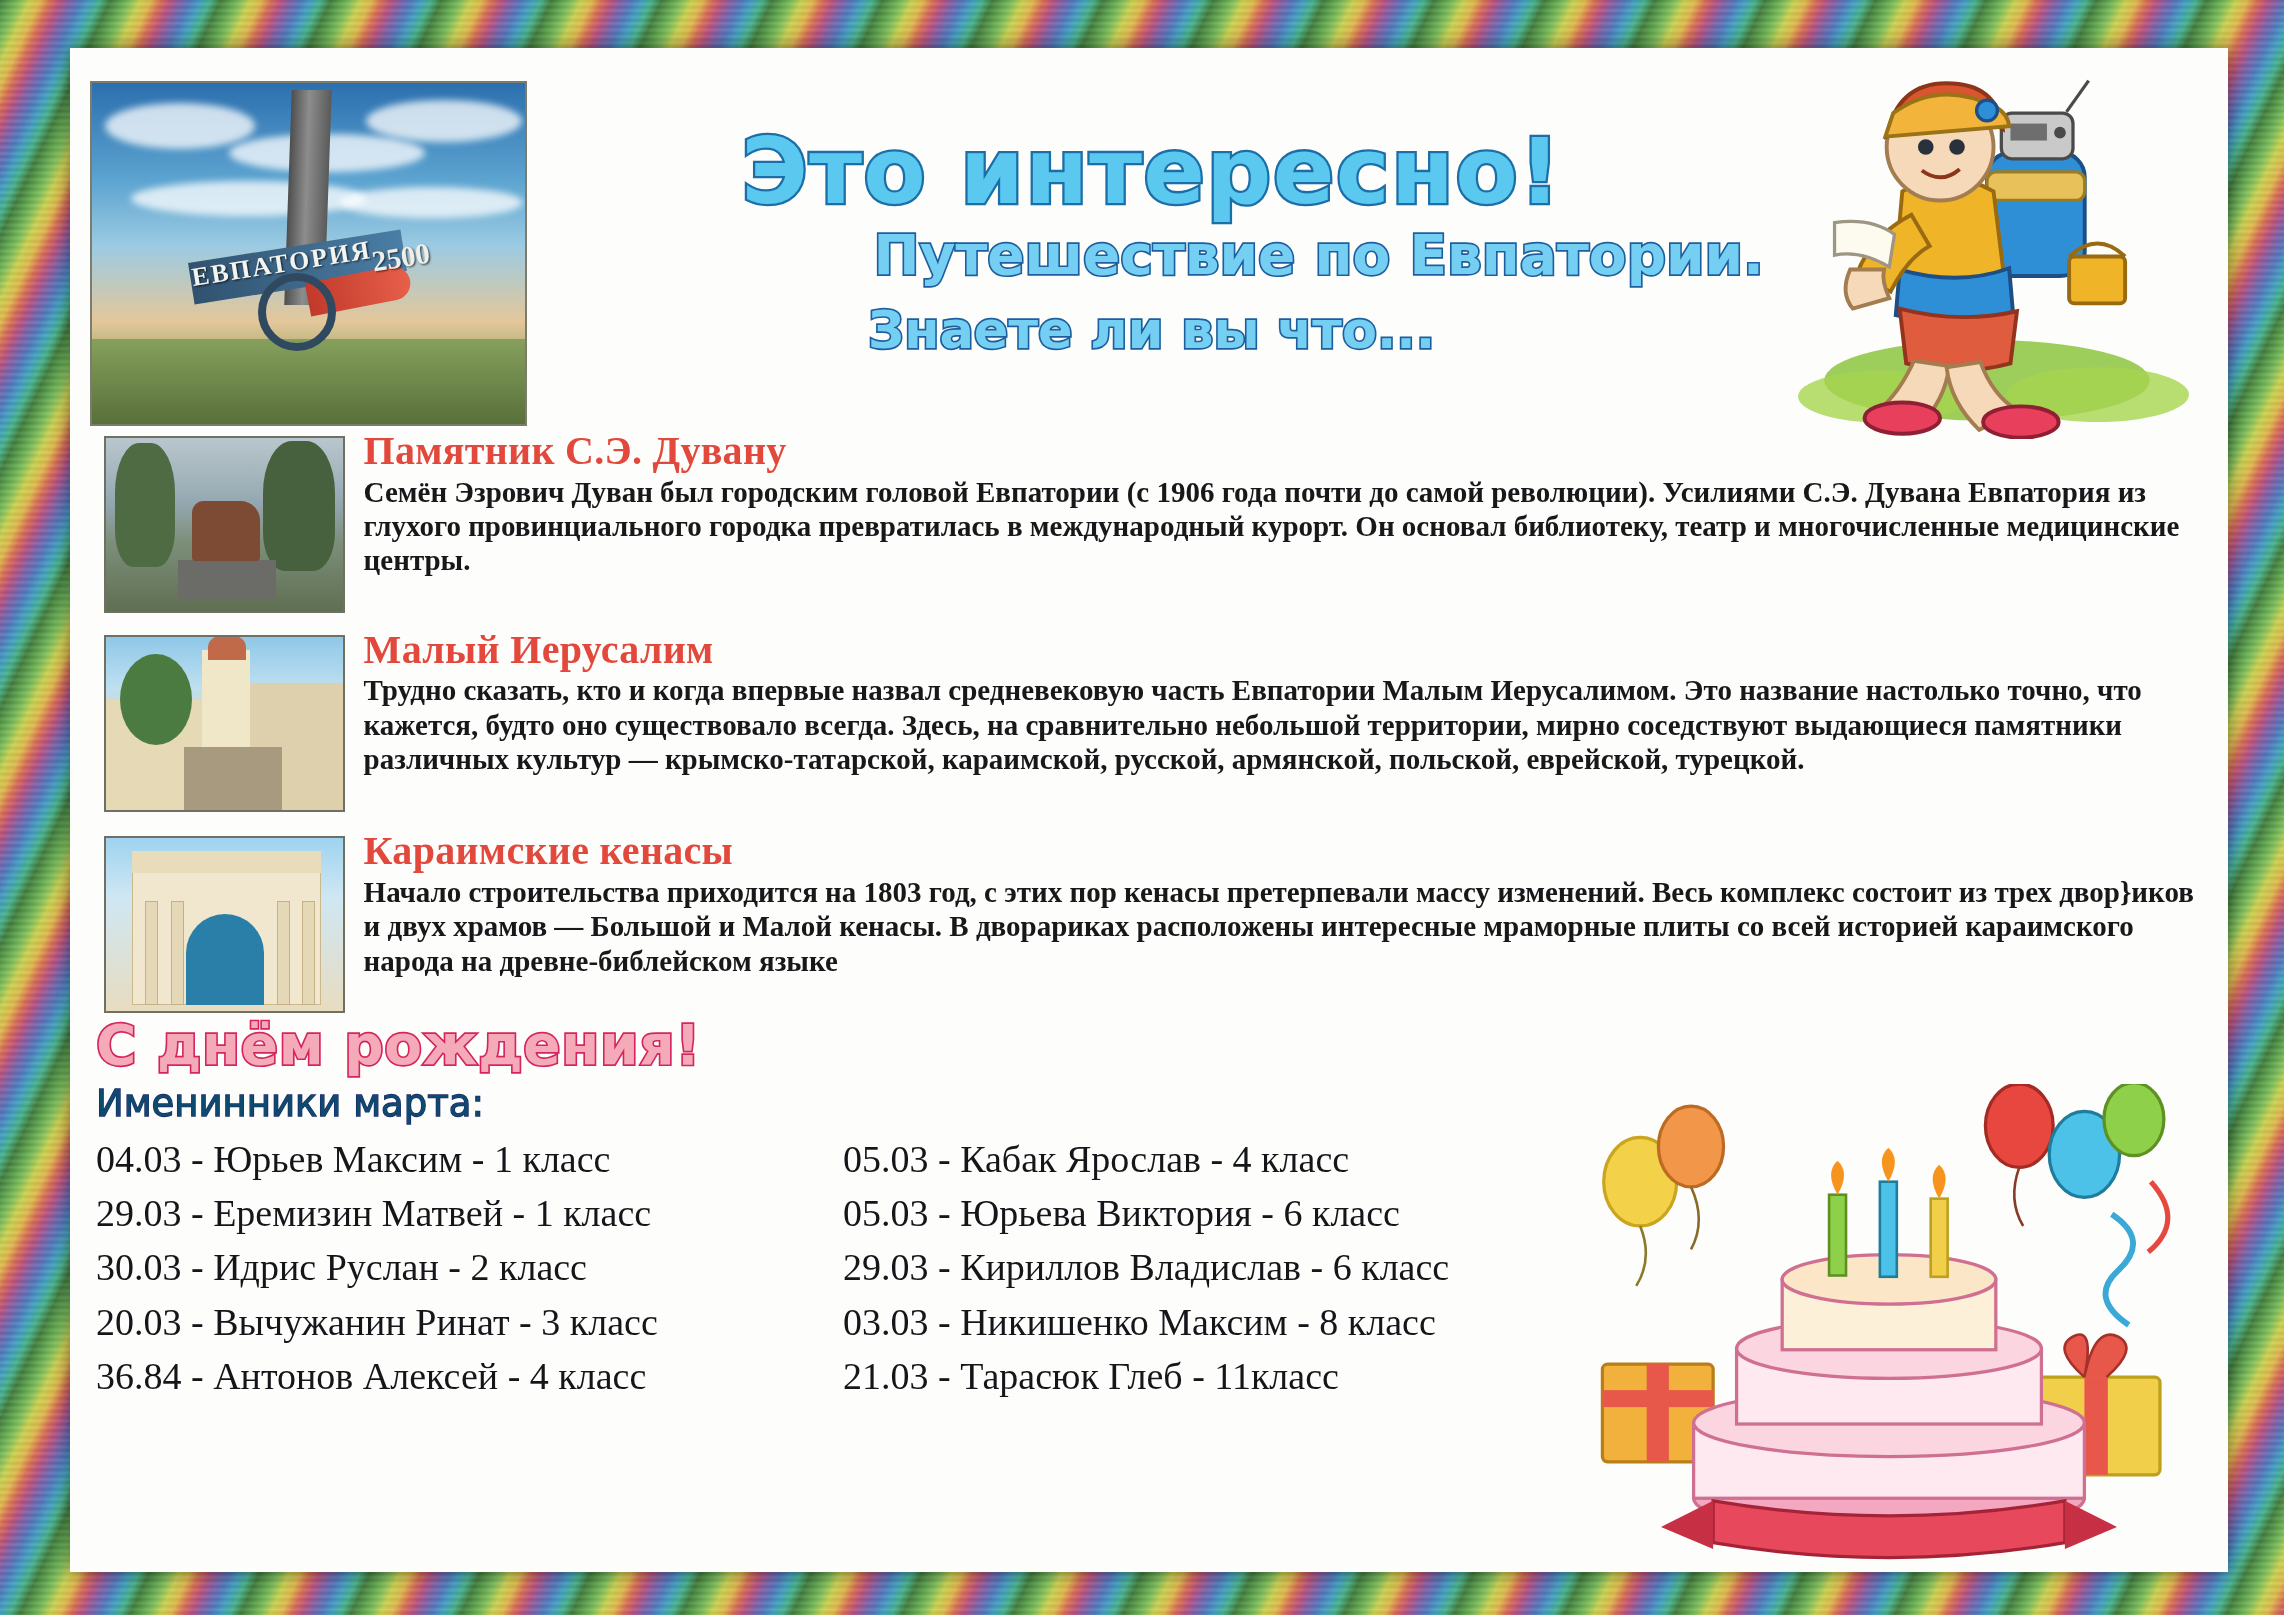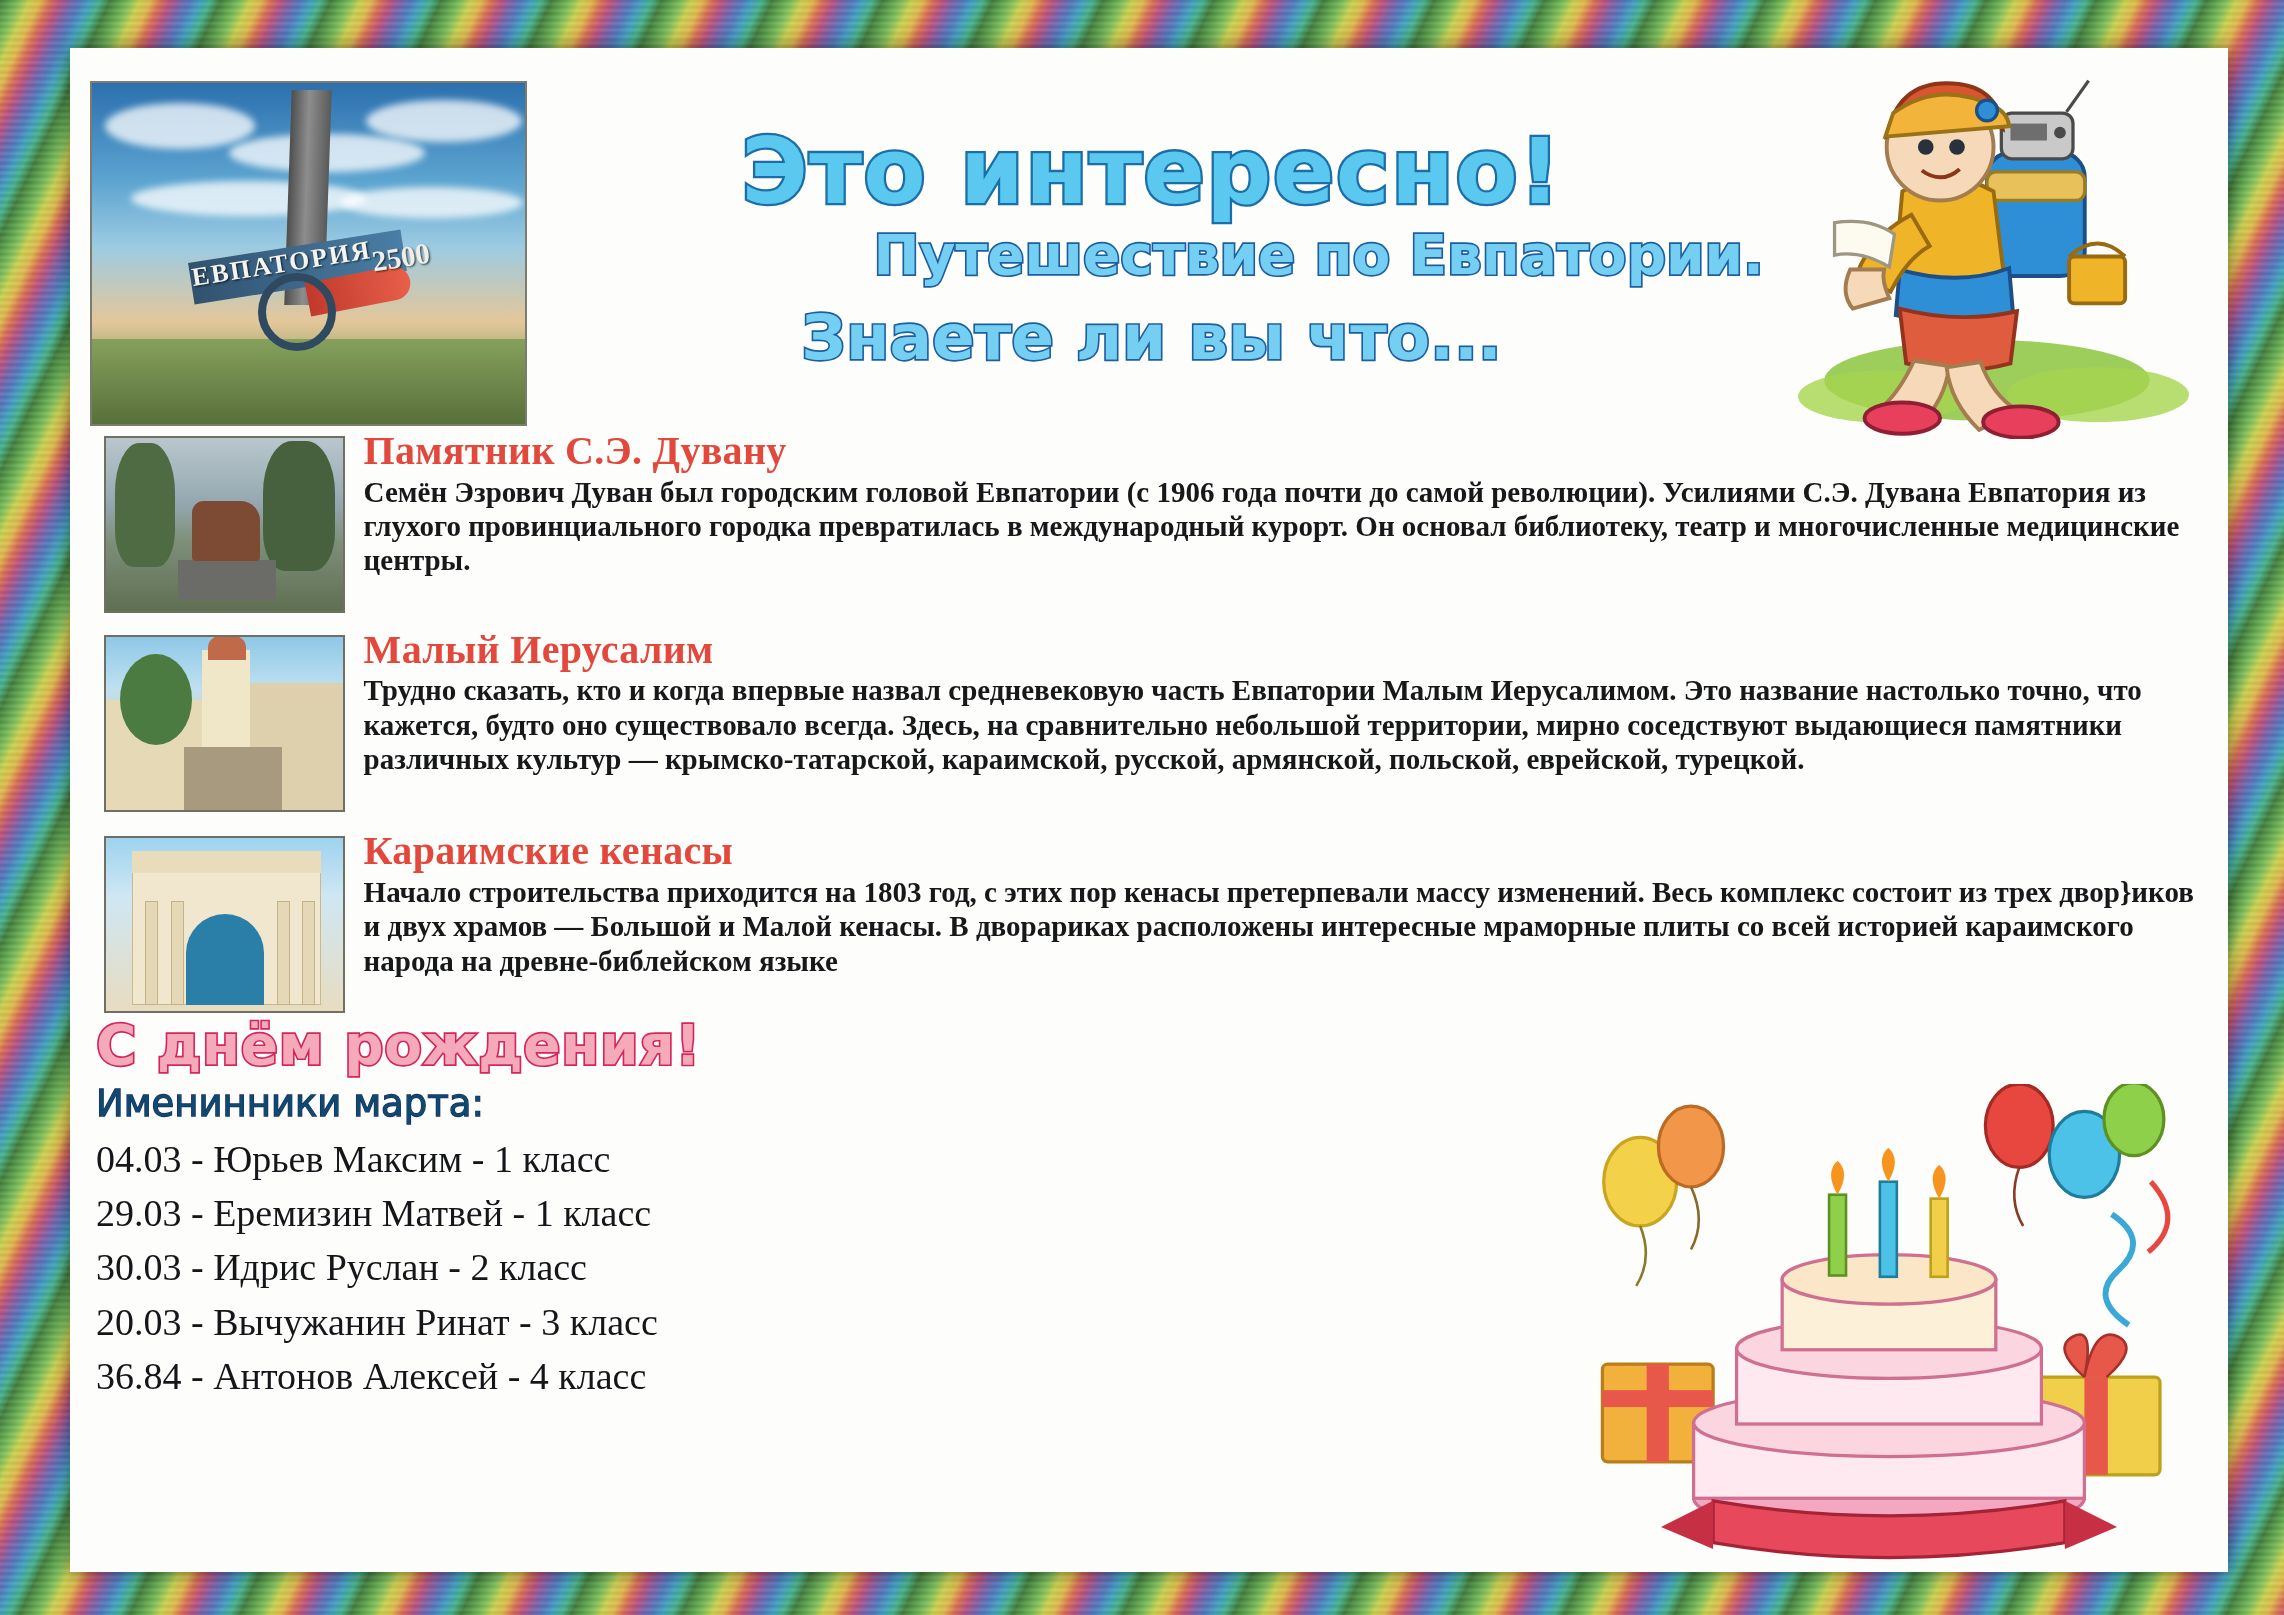--- a/index.html
+++ b/index.html
@@ -117,21 +117,21 @@
     line-height:1.25;
     color:#74cff2;
     -webkit-text-stroke:3.3px #1d5f9e;
     paint-order:stroke fill;
     margin-top:4px;
     text-align:right;
   }
   .title-sub2{
     font-family:"DejaVu Sans", sans-serif;
     font-weight:bold;
-    font-size:63px;
+    font-size:51px;
     line-height:1.25;
     color:#74cff2;
     -webkit-text-stroke:3.3px #1d5f9e;
     paint-order:stroke fill;
     margin-top:9px;
   }
 
   
   .boy{ position:absolute; right:26px; top:26px; width:430px; height:365px; }
 
@@ -354,20 +354,27 @@
         <div class="bd-h">С днём рождения!</div>
         <div class="bd-sub">Именинники марта:</div>
         <div class="bd-cols">
           <div class="bd-col">
             <div class="bd-item">04.03 - Юрьев Максим - 1 класс</div>
             <div class="bd-item">29.03 - Еремизин Матвей - 1 класс</div>
             <div class="bd-item">30.03 - Идрис Руслан - 2 класс</div>
             <div class="bd-item">20.03 - Вычужанин Ринат - 3 класс</div>
             <div class="bd-item">36.84 - Антонов Алексей - 4 класс</div>
           </div>
+          <div class="bd-col">
+            <div class="bd-item">05.03 - Кабак Ярослав - 4 класс</div>
+            <div class="bd-item">05.03 - Юрьева Виктория - 6 класс</div>
+            <div class="bd-item">29.03 - Кириллов Владислав - 6 класс</div>
+            <div class="bd-item">03.03 - Никишенко Максим - 8 класс</div>
+            <div class="bd-item">21.03 - Тарасюк Глеб - 11класс</div>
+          </div>
         </div>
       </div>
 
       <div class="cake">
         <svg viewBox="0 0 1000 740" width="652" height="482">
 
           <ellipse cx="118" cy="150" rx="56" ry="68" fill="#f3d24a" stroke="#c9a520" stroke-width="5"></ellipse>
           <ellipse cx="196" cy="96" rx="50" ry="62" fill="#f2964a" stroke="#bd6a22" stroke-width="5"></ellipse>
           <ellipse cx="700" cy="64" rx="52" ry="64" fill="#e8473f" stroke="#a52a24" stroke-width="5"></ellipse>
           <ellipse cx="800" cy="108" rx="54" ry="66" fill="#4cc2e8" stroke="#1f7d9c" stroke-width="5"></ellipse>

